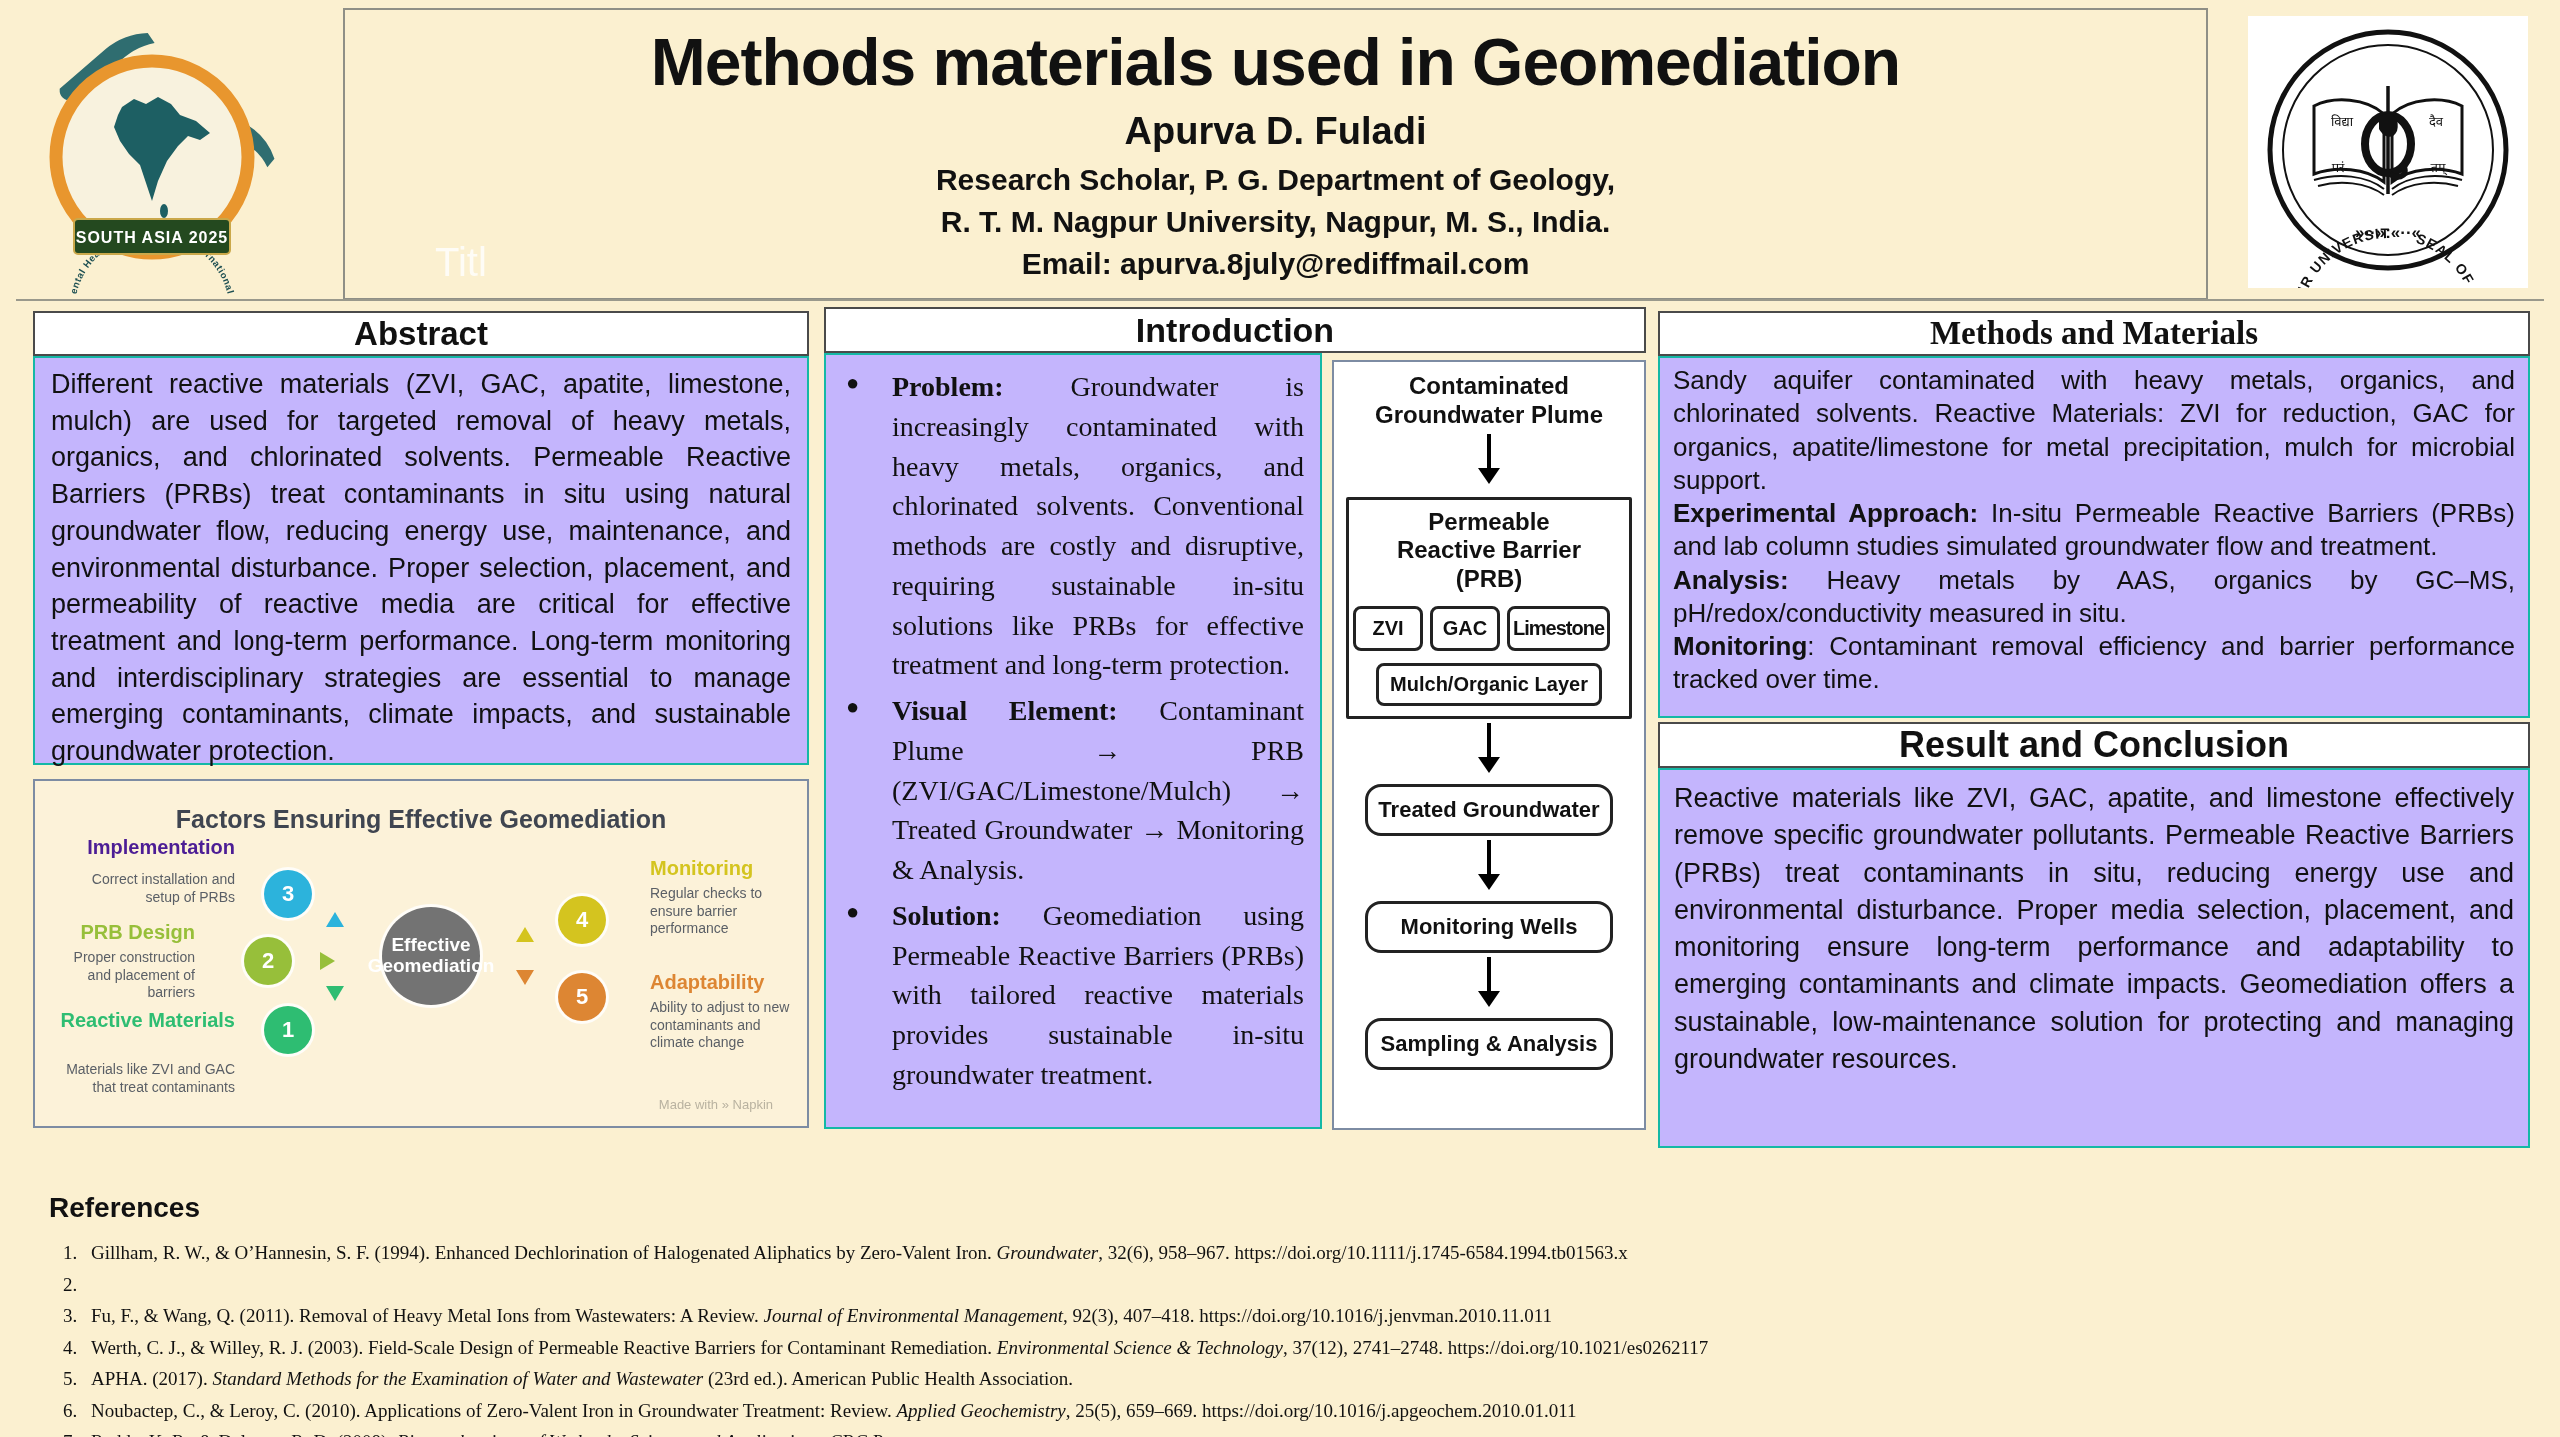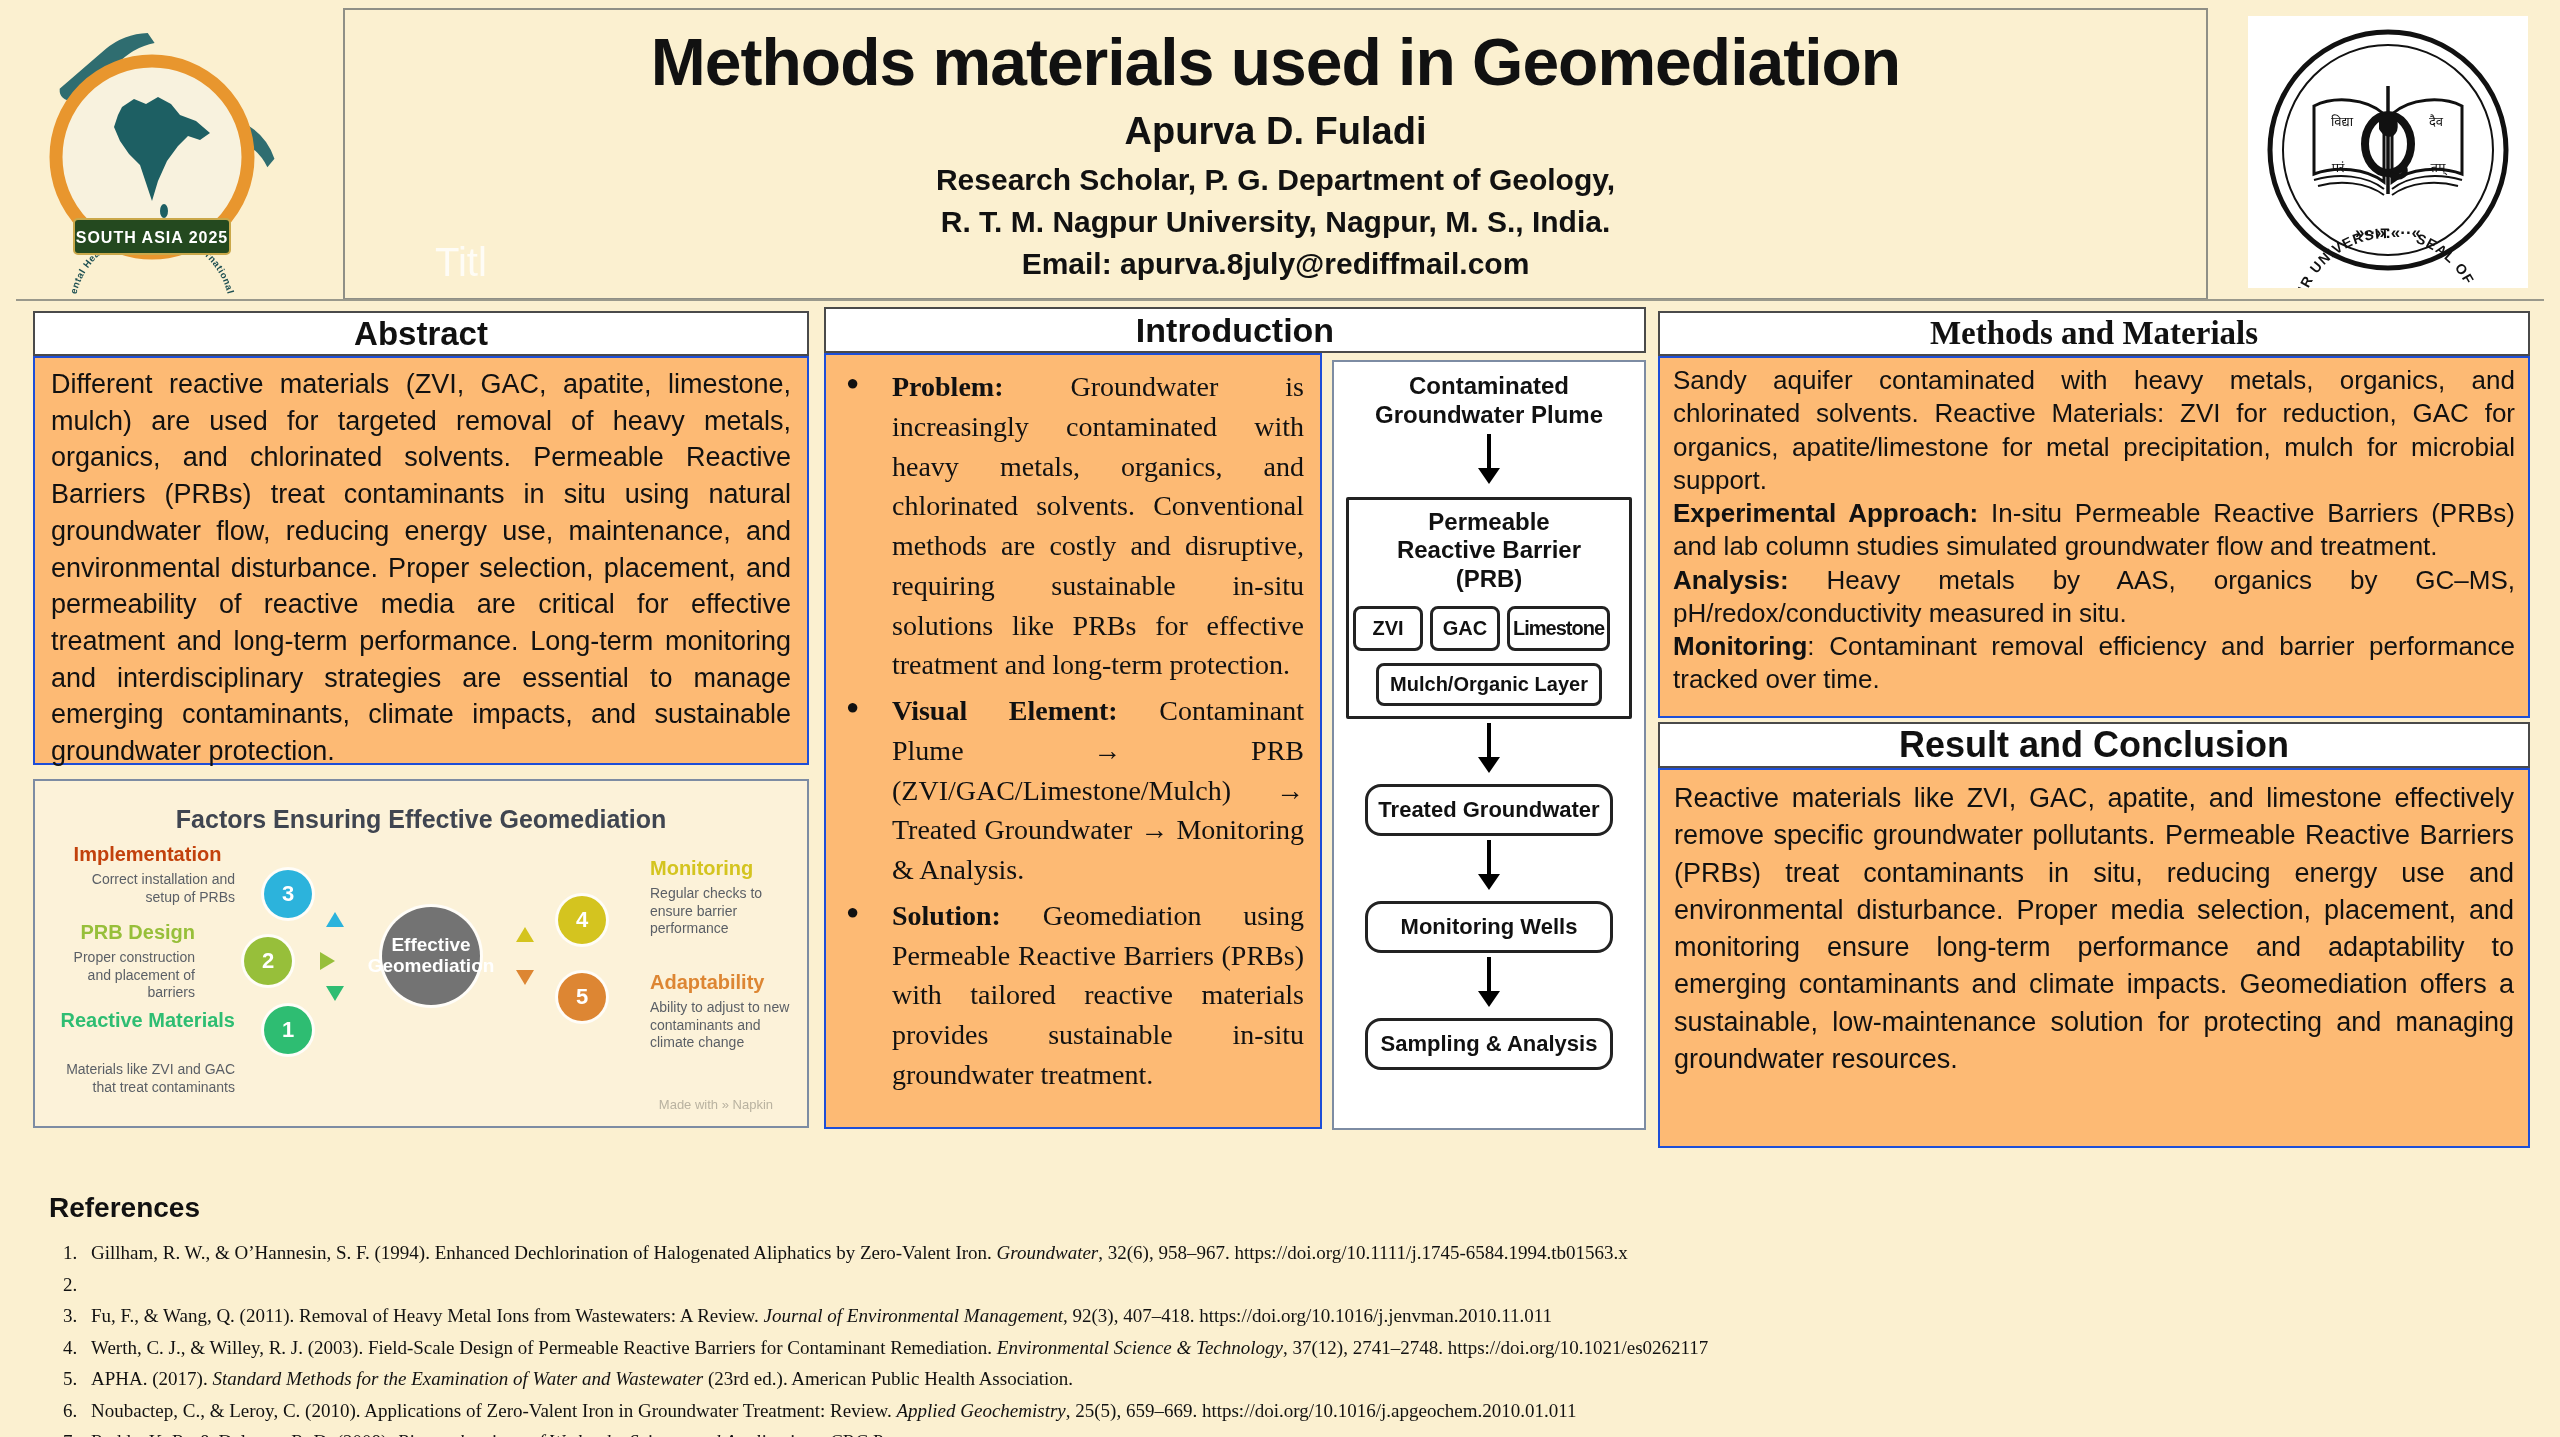--- a/index.html
+++ b/index.html
@@ -14,21 +14,21 @@
   .poster-aff{margin-top:6px;font-size:30px;font-weight:bold;line-height:42px;}
   .watermark{left:90px;top:222px;width:70px;font-size:40px;color:rgba(255,255,255,.8);
              line-height:60px;text-align:left;word-break:break-all;}
   .hline{left:16px;top:299px;width:2528px;border-top:2px solid #9a998c;}
   .logo-left{left:30px;top:5px;width:260px;height:290px;}
   .logo-right{left:2248px;top:16px;width:280px;height:272px;background:#ffffff;}
 
   
   .sec-bar{background:#ffffff;border:2px solid #4a4a4a;text-align:center;
            font-weight:bold;box-sizing:border-box;}
-  .sec-body{background:#fdba74;border:2px solid #1d4ed8;box-sizing:border-box;}
+  .sec-body{background:#c4b5fd;border:2px solid #14b8a6;box-sizing:border-box;}
 
   
   .abstract-bar{left:33px;top:311px;width:776px;height:45px;font-size:33px;line-height:41px;}
   .abstract-body{left:33px;top:356px;width:776px;height:409px;padding:8px 16px;
                  font-size:27px;line-height:1.36;text-align:justify;}
 
   
   .ig-box{left:33px;top:779px;width:776px;height:349px;background:#fcf2d9;
           border:2px solid #7d8ca3;box-sizing:border-box;}
   .ig-title{left:0;top:24px;width:100%;text-align:center;font-size:25px;font-weight:bold;color:#3f4550;}
@@ -171,21 +171,21 @@
   <div class="abs ig-circle ig-num" style="left: 523px; top: 192px; background: rgb(221, 134, 51);">5</div>
 
   <div class="abs ig-circle ig-center" style="background: #737373;">Effective Geomediation</div>
 
   <div class="abs tri" style="left:291px;top:131px;border-left:9px solid transparent;border-right:9px solid transparent;border-bottom:15px solid #2cb3dc;"></div>
   <div class="abs tri" style="left:285px;top:171px;border-top:9px solid transparent;border-bottom:9px solid transparent;border-left:15px solid #97bf3a;"></div>
   <div class="abs tri" style="left:291px;top:205px;border-left:9px solid transparent;border-right:9px solid transparent;border-top:15px solid #2ebd72;"></div>
   <div class="abs tri" style="left:481px;top:146px;border-left:9px solid transparent;border-right:9px solid transparent;border-bottom:15px solid #d4c41f;"></div>
   <div class="abs tri" style="left:481px;top:189px;border-left:9px solid transparent;border-right:9px solid transparent;border-top:15px solid #dd8633;"></div>
 
-  <div class="abs ig-h ig-left" style="left: 25px; top: 62px; width: 175px; color: #c2410c; text-align: center;">Implementation</div>
+  <div class="abs ig-h ig-left" style="left: 25px; top: 55px; width: 175px; color: #4c1d95;">Implementation</div>
   <div class="abs ig-d ig-left" style="left:25px;top:90px;width:175px;">Correct installation and setup of PRBs</div>
   <div class="abs ig-h ig-left" style="left: 25px; top: 140px; width: 135px; color: rgb(151, 191, 58);">PRB Design</div>
   <div class="abs ig-d ig-left" style="left:25px;top:168px;width:135px;">Proper construction and placement of barriers</div>
   <div class="abs ig-h ig-left" style="left: 25px; top: 228px; width: 175px; color: rgb(46, 189, 114);">Reactive Materials</div>
   <div class="abs ig-d ig-left" style="left:25px;top:280px;width:175px;">Materials like ZVI and GAC that treat contaminants</div>
 
   <div class="abs ig-h" style="left: 615px; top: 76px; width: 150px; color: rgb(212, 196, 31);">Monitoring</div>
   <div class="abs ig-d" style="left:615px;top:104px;width:140px;">Regular checks to ensure barrier performance</div>
   <div class="abs ig-h" style="left: 615px; top: 190px; width: 150px; color: rgb(221, 134, 51);">Adaptability</div>
   <div class="abs ig-d" style="left:615px;top:218px;width:150px;">Ability to adjust to new contaminants and climate change</div>

